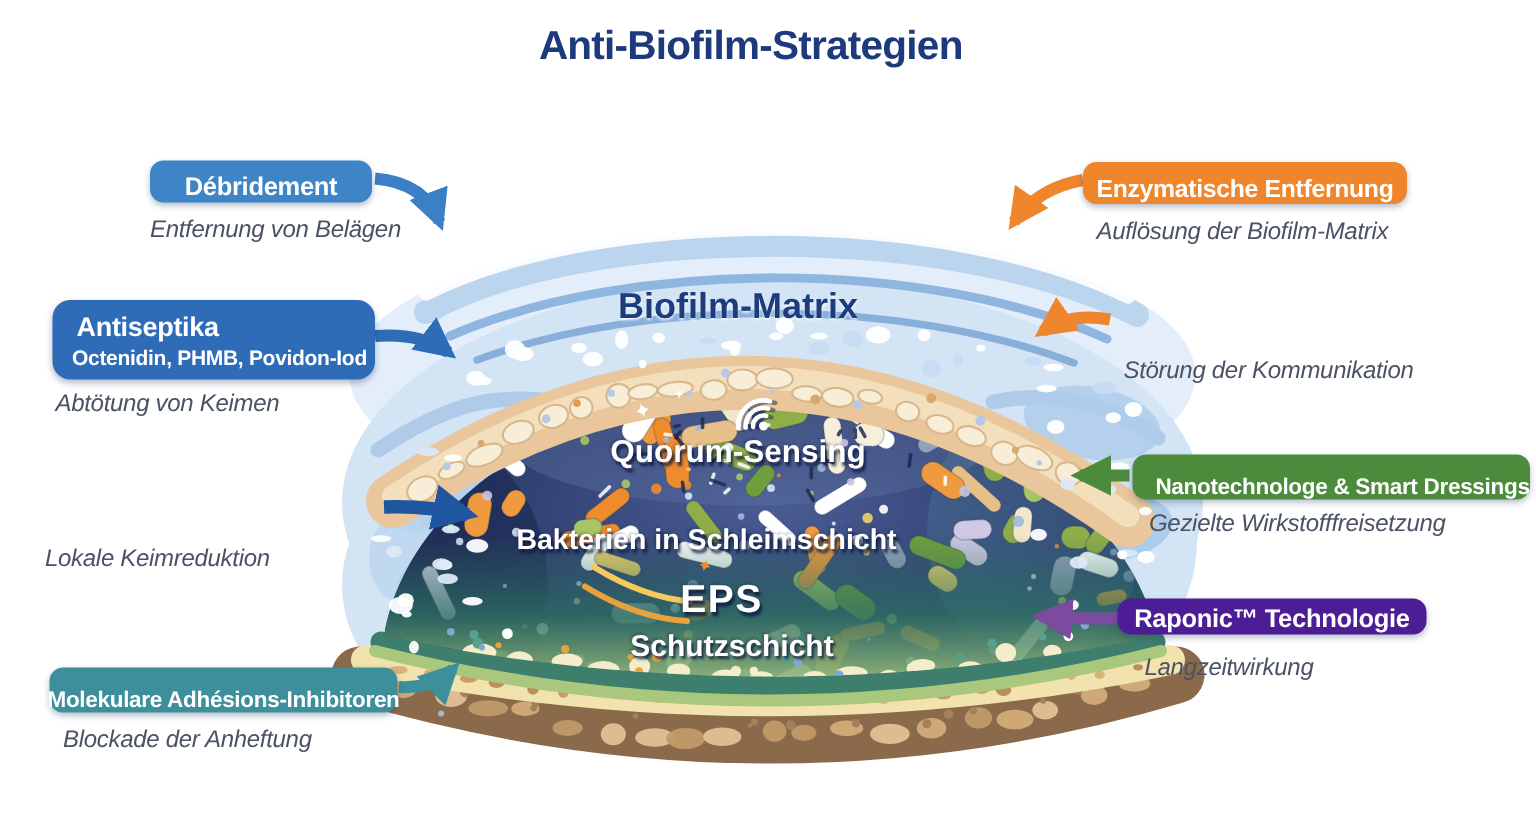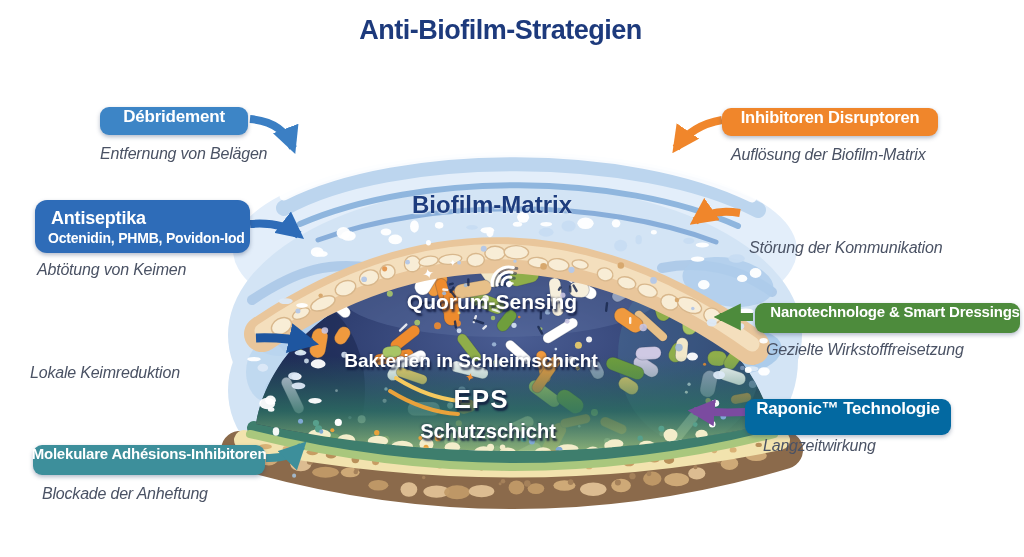--- a/index.html
+++ b/index.html
@@ -1,21 +1,21 @@
 <!DOCTYPE html>
 <html><head>
 <meta charset="utf-8">
 <style>
   html,body{margin:0;padding:0;background:#fff;}
   body{font-family:"Liberation Sans",sans-serif;}
   .canvas{position:relative;width:1024px;height:557px;overflow:hidden;background:#fff;}
   .art{position:absolute;left:0;top:0;width:1024px;height:557px;}
   .title{position:absolute;left:0;top:15px;width:1001px;text-align:center;
          font-size:27px;font-weight:bold;color:#1d3a7c;letter-spacing:-0.5px;}
-  .pill-box{position:absolute;display:flex;align-items:flex-start;justify-content:center;
+  .pill-box{position:absolute;display:flex;align-items:flex-end;justify-content:center;
             border-radius:9px;color:#fff;font-weight:bold;white-space:nowrap;
             box-shadow:0 2px 4px rgba(40,60,100,.35);letter-spacing:-0.2px;}
   .pill-box.multi{flex-direction:column;align-items:flex-start;justify-content:center;
                   padding-left:13px;border-radius:12px;gap:1px;}
   .caption{position:absolute;font-style:italic;color:#4a5264;font-size:16px;
            white-space:nowrap;letter-spacing:-0.2px;}
   .dome-label{position:absolute;color:#fff;font-weight:bold;white-space:nowrap;
               transform:translateX(-50%);
               text-shadow:1.5px 2.5px 2px rgba(15,25,60,.85),-1px -1px 2px rgba(15,25,60,.3);}
   .matrix-label{position:absolute;color:#1d3c7e;font-weight:bold;white-space:nowrap;
@@ -529,29 +529,29 @@
   <div class="caption" style="left:37px;top:261px;">Abtötung von Keimen</div>
 
   <div class="caption" style="left:30px;top:364px;">Lokale Keimreduktion</div>
 
   <div class="pill-box" style="left: 33px; top: 445px; width: 232px; height: 30px; font-size: 15px; background: rgb(61, 143, 155);">
     <span>Molekulare Adhésions-Inhibitoren</span>
   </div>
   <div class="caption" style="left:42px;top:485px;">Blockade der Anheftung</div>
 
   <div class="pill-box" style="left: 722px; top: 108px; width: 216px; height: 28px; font-size: 16.5px; background: rgb(240, 134, 43);">
-    <span>Inhibitoren Disruptoren</span>
+    <span>Enzymatische Entfernung</span>
   </div>
   <div class="caption" style="left:731px;top:146px;">Auflösung der Biofilm-Matrix</div>
 
   <div class="caption" style="left:749px;top:239px;">Störung der Kommunikation</div>
 
   <div class="pill-box" style="left: 755px; top: 303px; width: 250px; height: 30px; font-size: 15px; background: rgb(77, 139, 60); padding-left: 15px;">
     <span>Nanotechnologe &amp; Smart Dressings</span>
   </div>
   <div class="caption" style="left:766px;top:341px;">Gezielte Wirkstofffreisetzung</div>
 
-  <div class="pill-box" style="left: 745px; top: 399px; width: 206px; height: 36px; font-size: 17px; background: #0369a1;">
+  <div class="pill-box" style="left: 745px; top: 399px; width: 206px; height: 24px; font-size: 17px; background: #4c1d95;">
     <span>Raponic™ Technologie</span>
   </div>
   <div class="caption" style="left:763px;top:437px;">Langzeitwirkung</div>
 
 </div>
 
 </body></html>

